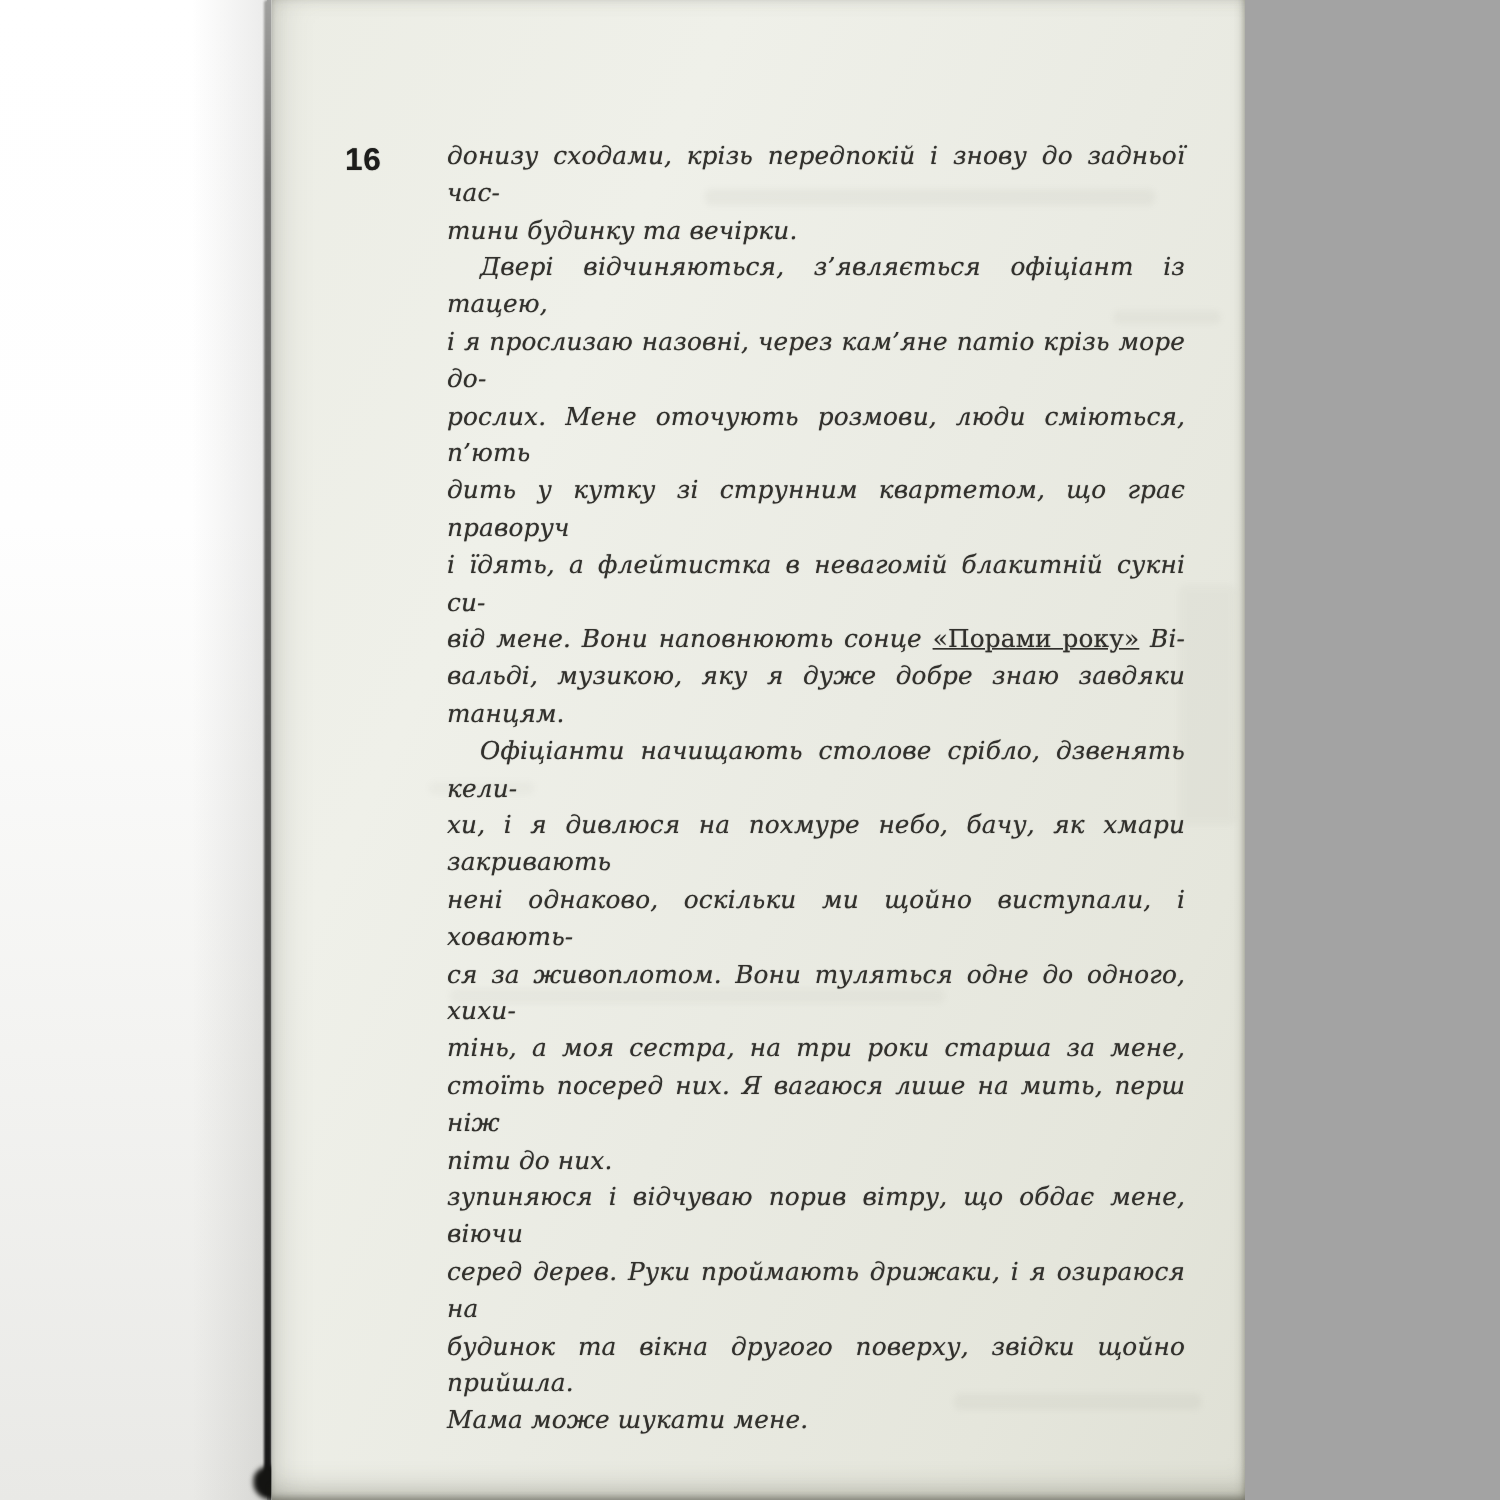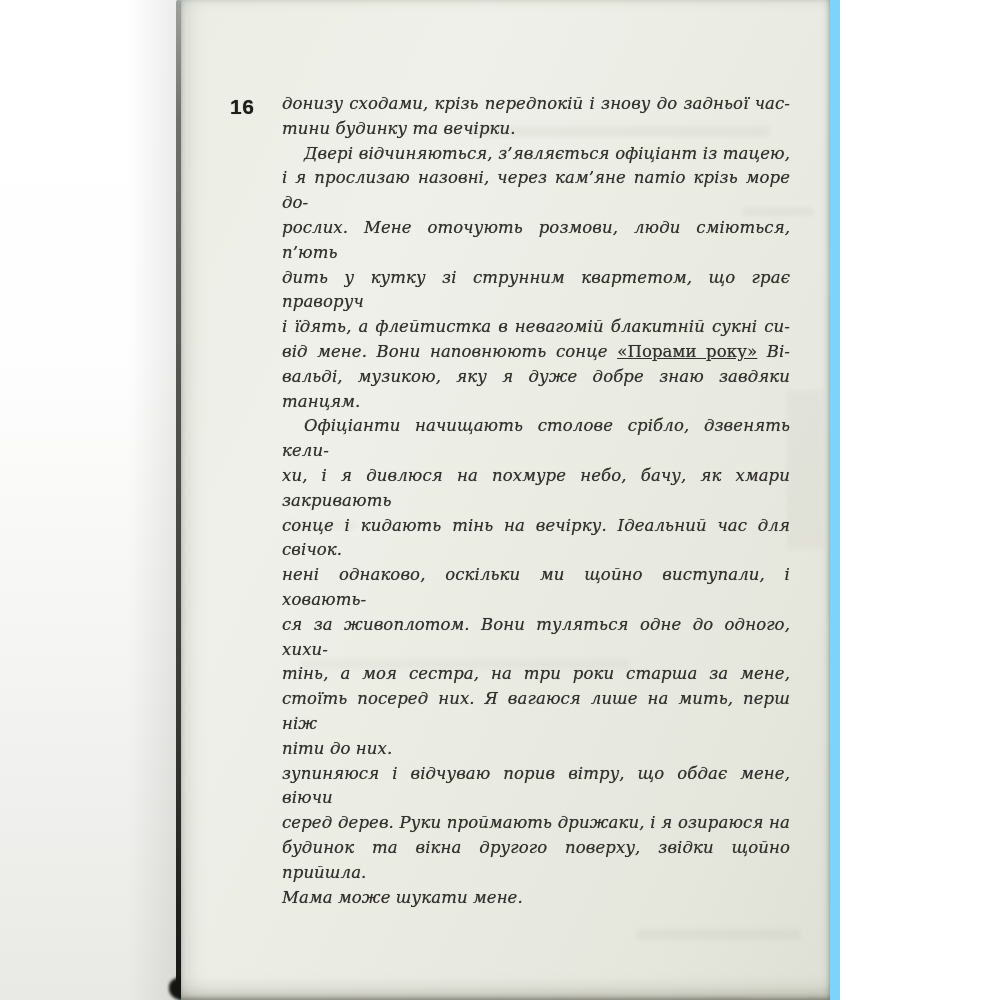--- a/index.html
+++ b/index.html
@@ -6,23 +6,23 @@
     margin: 0;
     padding: 0;
     width: 1000px;
     height: 1000px;
     background: #ffffff;
     overflow: hidden;
     font-family: "DejaVu Serif", "Liberation Serif", serif;
   }
   .photo {
     position: relative;
-    width: 840px;
+    width: 1000px;
     height: 1000px;
-    background: #7dd3fc;
+    background: #a3a3a3;
   }
   
   .left-shade {
     position: absolute;
     left: 0; top: 0;
     width: 178px; height: 1000px;
     background: linear-gradient(180deg, #ffffff 0%, #fefefe 35%, #f3f3f1 70%, #e9e9e6 100%);
   }
   .left-inner-shadow {
     position: absolute;
@@ -98,20 +98,21 @@
     width: 508px;
     color: #31302c;
     font-size: 16.5px;
     letter-spacing: 0.1px;
     text-shadow: 0 0 0.7px rgba(49,48,44,0.65);
   }
   .line {
     line-height: 24.8px;
     text-align: justify;
     text-align-last: justify;
+    margin-left: 16px;
   }
   .line.last { text-align-last: left; }
   .line.indent { text-indent: 22px; }
   .it { font-style: italic; }
   .rm { font-style: normal; text-decoration: underline; }
 </style>
 </head>
 <body>
 
 <div class="photo">
@@ -136,21 +137,20 @@
       <div class="line last"><span class="it">тини будинку та вечірки.</span></div>
       <div class="line indent"><span class="it">Двері відчиняються, з’являється офіціант із тацею,</span></div>
       <div class="line"><span class="it">і я прослизаю назовні, через кам’яне патіо крізь море до-</span></div>
       <div class="line"><span class="it">рослих. Мене оточують розмови, люди сміються, п’ють</span></div>
       <div class="line"><span class="it">дить у кутку зі струнним квартетом, що грає праворуч</span></div>
       <div class="line"><span class="it">і їдять, а флейтистка в невагомій блакитній сукні си-</span></div>
       <div class="line"><span class="it">від мене. Вони наповнюють сонце </span><span class="rm">«Порами року»</span><span class="it"> Ві-</span></div>
       <div class="line"><span class="it">вальді, музикою, яку я дуже добре знаю завдяки танцям.</span></div>
       <div class="line indent"><span class="it">Офіціанти начищають столове срібло, дзвенять кели-</span></div>
       <div class="line"><span class="it">хи, і я дивлюся на похмуре небо, бачу, як хмари закривають</span></div>
-      <div class="line"><span class="it">сонце і кидають тінь на вечірку. Ідеальний час для свічок.</span></div>
       <div class="line"><span class="it">нені однаково, оскільки ми щойно виступали, і ховають-</span></div>
       <div class="line"><span class="it">ся за живоплотом. Вони туляться одне до одного, хихи-</span></div>
       <div class="line"><span class="it">тінь, а моя сестра, на три роки старша за мене,</span></div>
       <div class="line"><span class="it">стоїть посеред них. Я вагаюся лише на мить, перш ніж</span></div>
       <div class="line last"><span class="it">піти до них.</span></div>
       <div class="line"><span class="it">зупиняюся і відчуваю порив вітру, що обдає мене, віючи</span></div>
       <div class="line"><span class="it">серед дерев. Руки проймають дрижаки, і я озираюся на</span></div>
       <div class="line"><span class="it">будинок та вікна другого поверху, звідки щойно прийшла.</span></div>
       <div class="line last"><span class="it">Мама може шукати мене.</span></div>
     </div>

